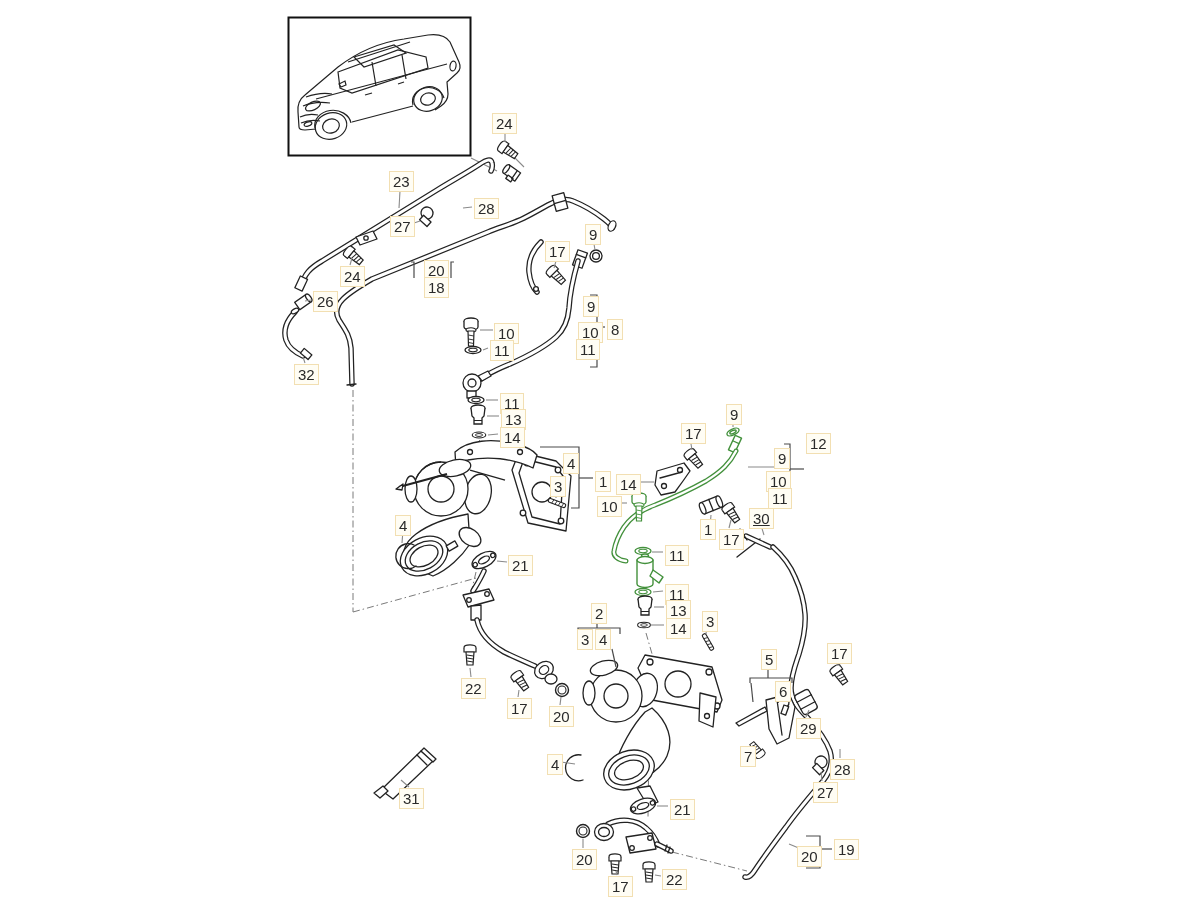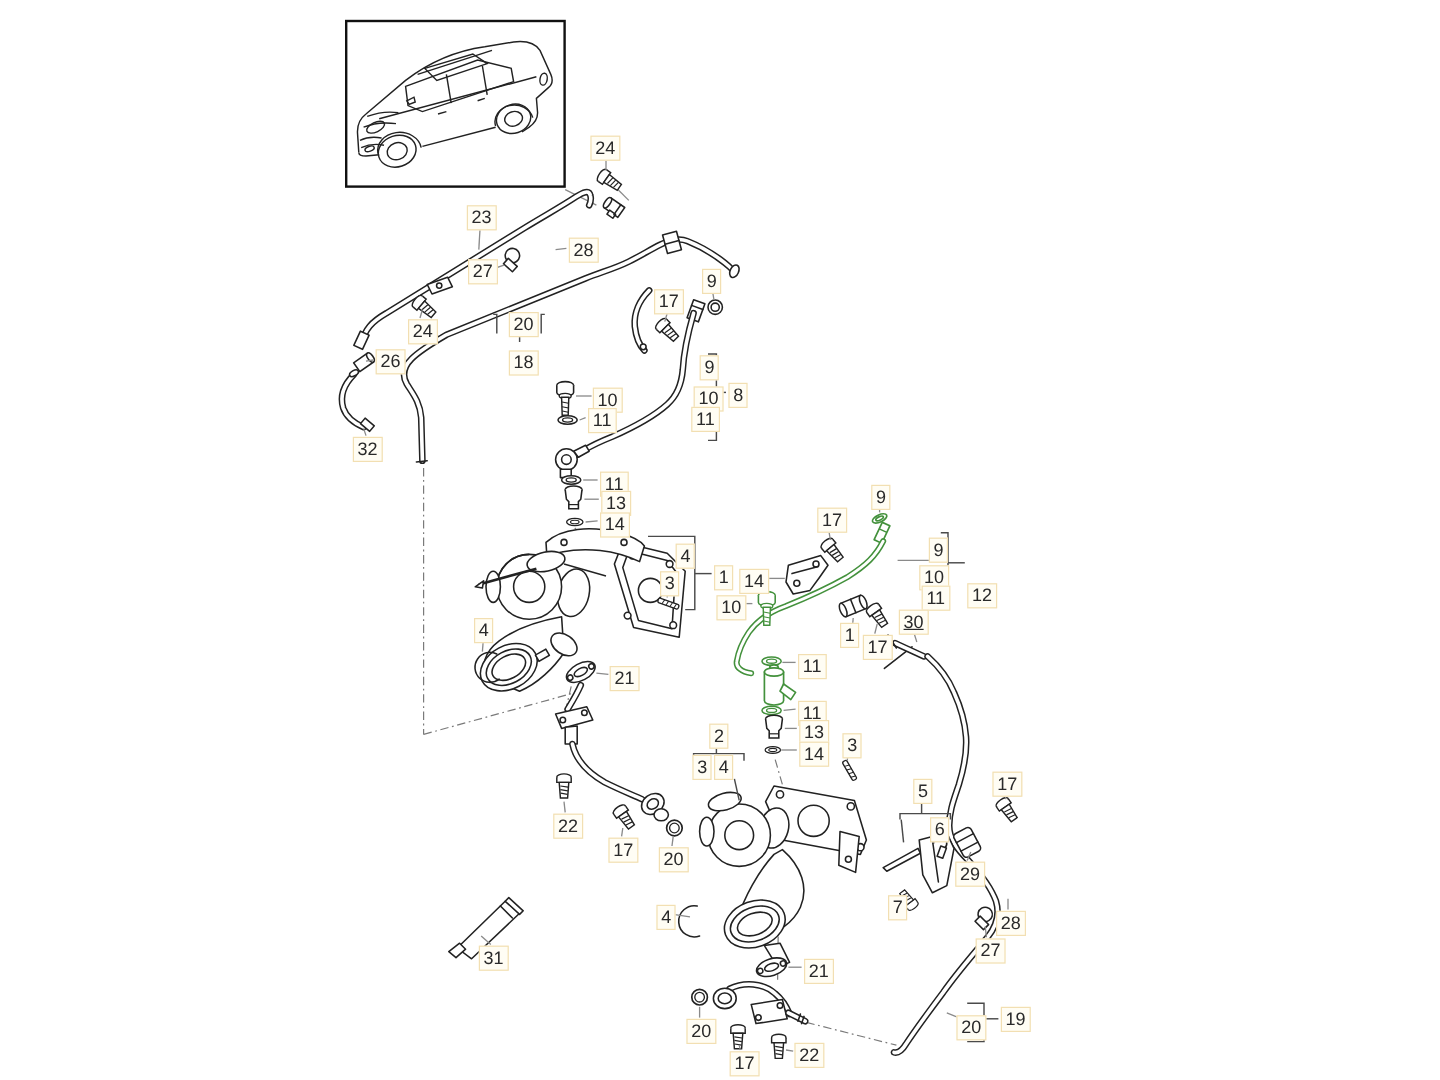--- a/index.html
+++ b/index.html
@@ -443,21 +443,21 @@
   </g>
 </svg>
 
 <div id="labels">
       <div class="lbl" style="left: 492px; top: 113px;">24</div>
       <div class="lbl" style="left: 389px; top: 171px;">23</div>
       <div class="lbl" style="left: 390px; top: 216px;">27</div>
       <div class="lbl" style="left: 474px; top: 198px;">28</div>
       <div class="lbl" style="left: 340px; top: 266px;">24</div>
       <div class="lbl" style="left: 424px; top: 260px;">20</div>
-      <div class="lbl" style="left: 424px; top: 292px;">18</div>
+      <div class="lbl" style="left: 424px; top: 277px;">18</div>
       <div class="lbl" style="left: 313px; top: 291px;">26</div>
       <div class="lbl" style="left: 294px; top: 364px;">32</div>
       <div class="lbl" style="left: 545px; top: 241px;">17</div>
       <div class="lbl" style="left: 585px; top: 224px;">9</div>
       <div class="lbl" style="left: 583px; top: 296px;">9</div>
       <div class="lbl" style="left: 578px; top: 322px;">10</div>
       <div class="lbl" style="left: 576px; top: 339px;">11</div>
       <div class="lbl" style="left: 607px; top: 319px;">8</div>
       <div class="lbl" style="left: 494px; top: 323px;">10</div>
       <div class="lbl" style="left: 490px; top: 340px;">11</div>
@@ -467,21 +467,21 @@
       <div class="lbl" style="left: 563px; top: 453px;">4</div>
       <div class="lbl" style="left: 595px; top: 471px;">1</div>
       <div class="lbl" style="left: 550px; top: 476px;">3</div>
       <div class="lbl" style="left: 597px; top: 496px;">10</div>
       <div class="lbl" style="left: 616px; top: 474px;">14</div>
       <div class="lbl" style="left: 395px; top: 515px;">4</div>
       <div class="lbl" style="left: 508px; top: 555px;">21</div>
       <div class="lbl" style="left: 681px; top: 423px;">17</div>
       <div class="lbl" style="left: 726px; top: 404px;">9</div>
       <div class="lbl" style="left: 774px; top: 448px;">9</div>
-      <div class="lbl" style="left: 806px; top: 486px;">12</div>
+      <div class="lbl" style="left: 806px; top: 433px;">12</div>
       <div class="lbl" style="left: 766px; top: 471px;">10</div>
       <div class="lbl" style="left: 768px; top: 488px;">11</div>
       <div class="lbl" style="left: 700px; top: 519px;">1</div>
       <div class="lbl" style="left: 719px; top: 529px;">17</div>
       <div class="lbl" style="left: 749px; top: 508px; text-decoration: underline;">30</div>
       <div class="lbl" style="left: 665px; top: 545px;">11</div>
       <div class="lbl" style="left: 665px; top: 584px;">11</div>
       <div class="lbl" style="left: 666px; top: 600px;">13</div>
       <div class="lbl" style="left: 666px; top: 618px;">14</div>
       <div class="lbl" style="left: 591px; top: 603px;">2</div>

